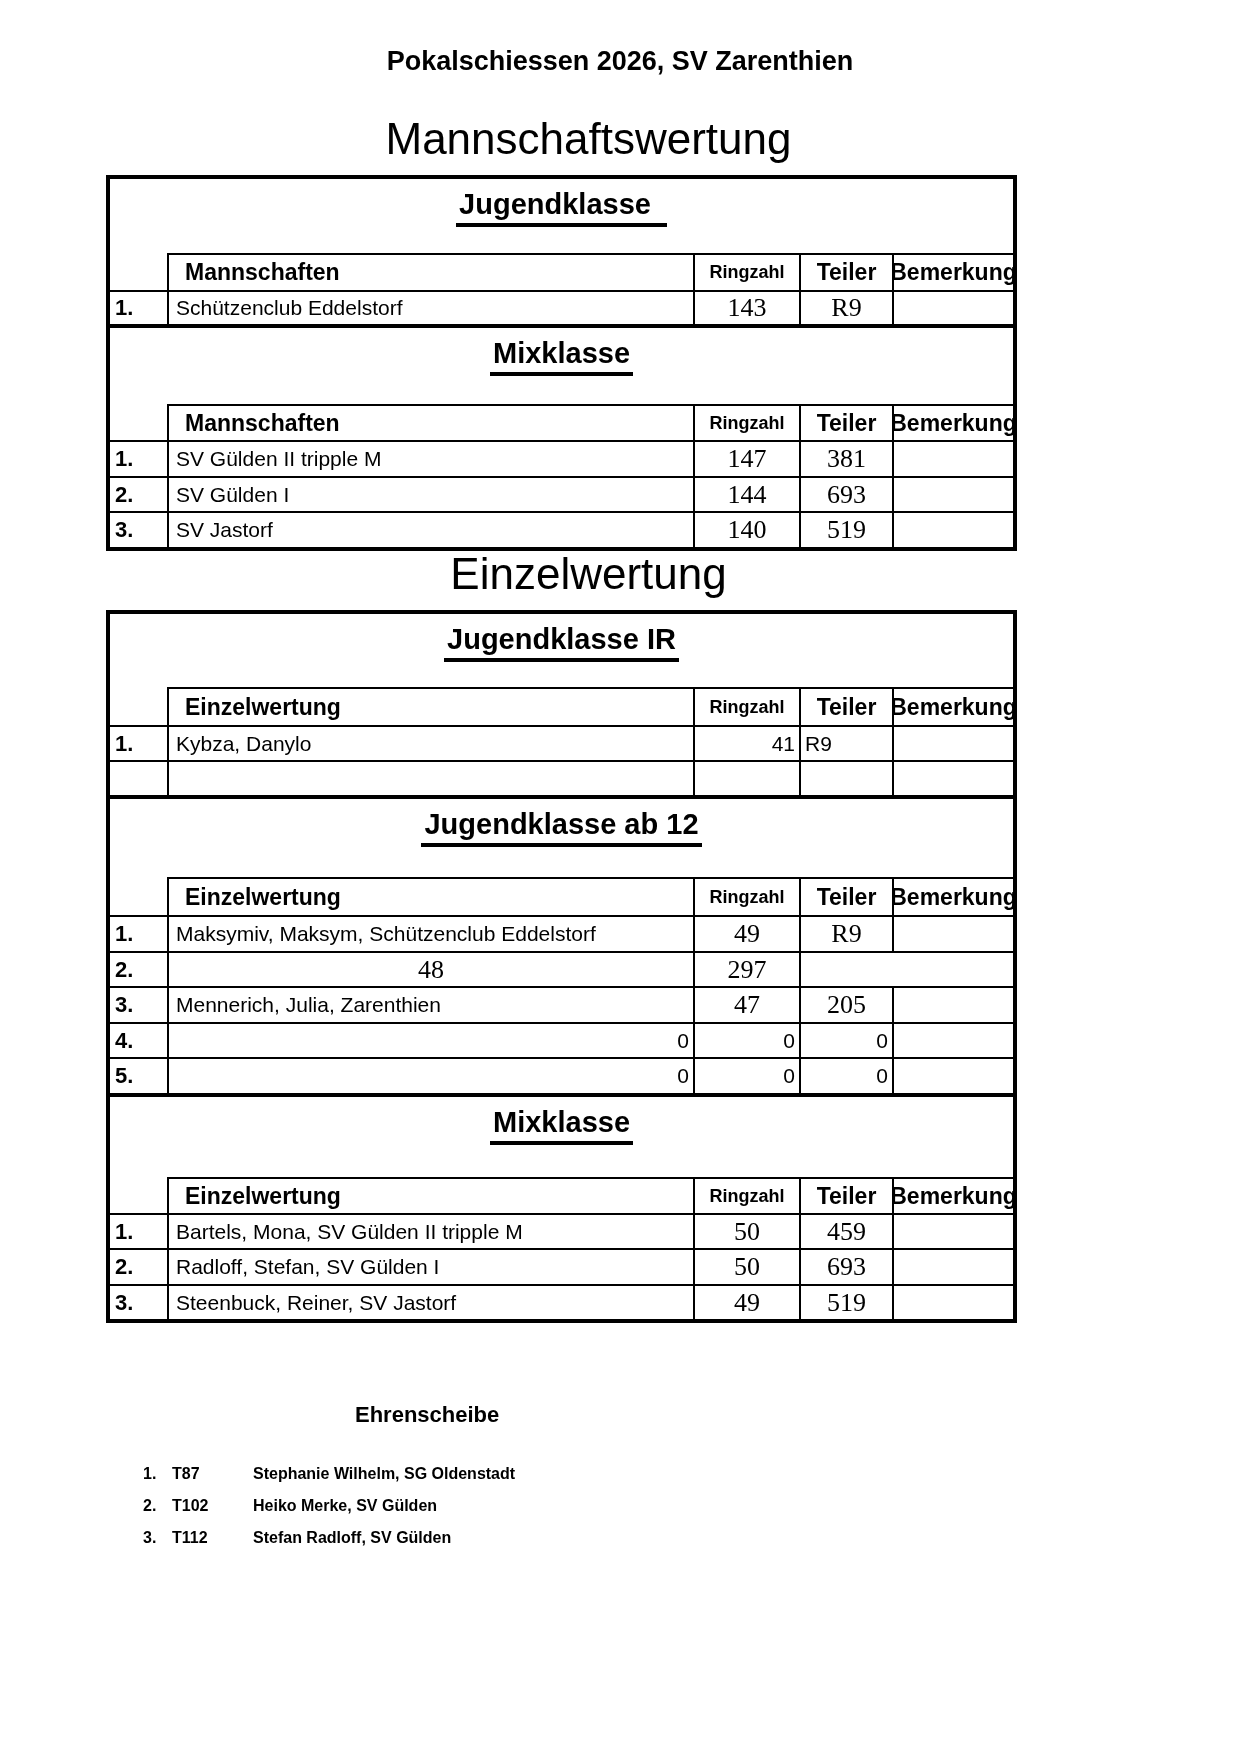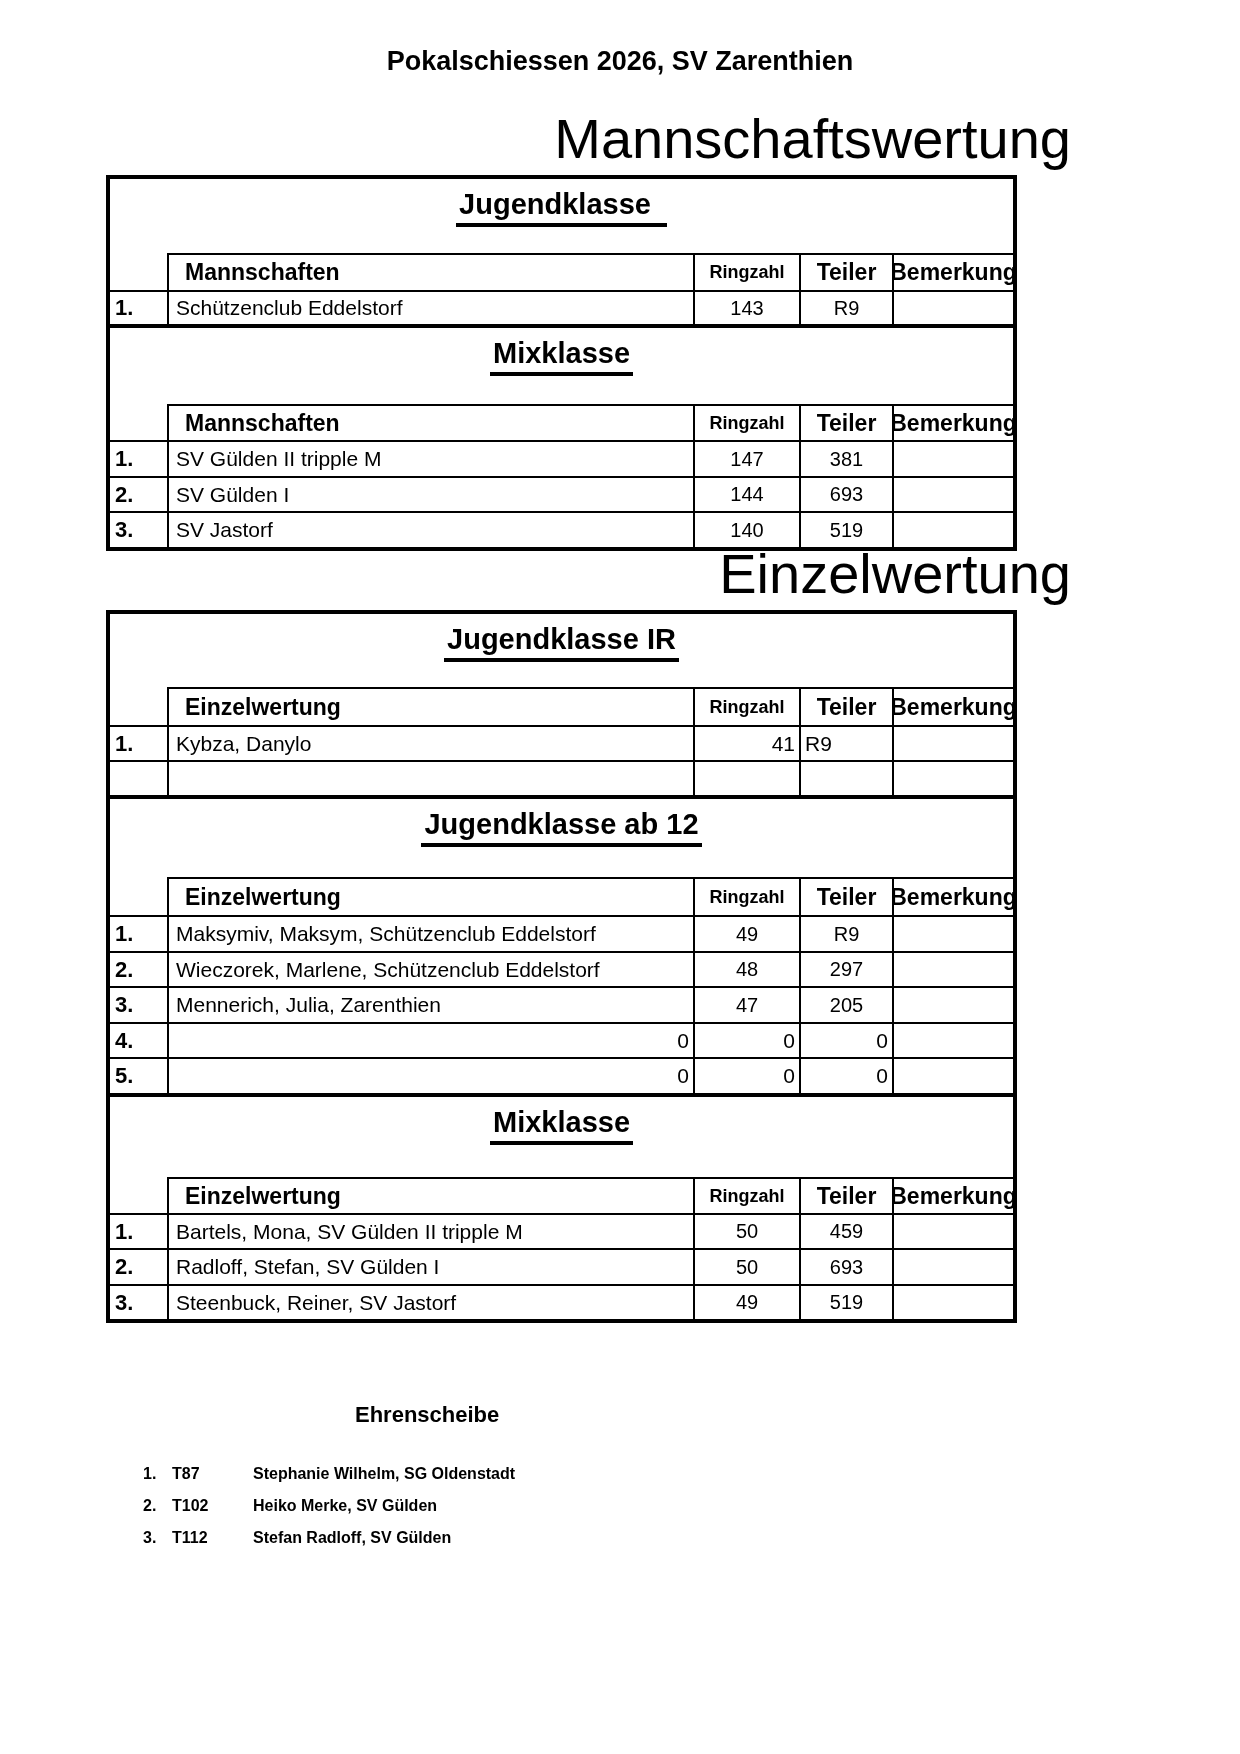--- a/index.html
+++ b/index.html
@@ -2,22 +2,22 @@
 <html><head>
 <meta charset="utf-8">
 <style>
   html,body{margin:0;padding:0;background:#fff;}
   .page{position:relative;width:1240px;height:1754px;background:#ffffff;
         font-family:"Liberation Sans", sans-serif;color:#000;overflow:hidden;}
 
   .doc-title{position:absolute;left:0;top:47px;width:1240px;text-align:center;
              font-size:27px;font-weight:bold;line-height:28px;}
 
-  .big-heading{position:absolute;left:106px;width:965px;text-align:right;
-               font-size:56px;font-weight:normal;line-height:46px;}
+  .big-heading{position:absolute;left:106px;width:965px;text-align:center;
+               font-size:44px;font-weight:normal;line-height:46px;}
   .big-heading.team{top:116px;}
   .big-heading.indiv{top:551px;}
 
   .tablebox{position:absolute;left:106px;width:911px;border:4px solid #000;
             box-sizing:border-box;background:#fff;}
   .box1{top:175px;height:376px;}
   .box2{top:610px;height:713px;text-align:right;}
 
   .sec-title{box-sizing:border-box;display:flex;justify-content:center;
              align-items:flex-start;padding-top:9px;}
@@ -30,21 +30,21 @@
   .trow{display:grid;grid-template-columns:57px 526px 106px 93px 1fr;
         box-sizing:border-box;border-top:2px solid #000;}
   .hrow{display:grid;grid-template-columns:526px 106px 93px 1fr;
         box-sizing:border-box;border-top:2px solid #000;margin-left:57px;}
   .cell{display:flex;align-items:center;overflow:hidden;white-space:nowrap;
         box-sizing:border-box;}
   .bl{border-left:2px solid #000;}
 
   .rank{font-weight:bold;font-size:22px;padding-left:5px;}
   .name{font-size:21px;padding-left:7px;}
-  .num{font-size:20px;justify-content:center;}
+  .num{font-size:26px;justify-content:center;font-family:Liberation Serif, serif;}
   .num-r{font-size:21px;justify-content:flex-end;padding-right:4px;}
   .num-l{font-size:21px;justify-content:flex-start;padding-left:4px;}
   .name-r{font-size:21px;justify-content:flex-end;padding-right:4px;}
 
   .h-name{font-weight:bold;font-size:23px;padding-left:16px;}
   .h-ring{font-weight:bold;font-size:18px;justify-content:center;}
   .h-mid{font-weight:bold;font-size:23px;justify-content:center;}
 
   .honor-title{position:absolute;left:355px;top:1402px;
                font-size:22px;font-weight:bold;}
@@ -157,21 +157,20 @@
     </div>
     <div class="trow" style="height:36px;">
       <div class="cell rank">1.</div>
       <div class="cell bl name">Maksymiv, Maksym, Schützenclub Eddelstorf</div>
       <div class="cell bl num">49</div>
       <div class="cell bl num">R9</div>
       <div class="cell bl"></div>
     </div>
     <div class="trow" style="height:35px;">
       <div class="cell rank">2.</div>
-      <div class="cell bl name">Wieczorek, Marlene, Schützenclub Eddelstorf</div>
       <div class="cell bl num">48</div>
       <div class="cell bl num">297</div>
       <div class="cell bl"></div>
     </div>
     <div class="trow" style="height:36px;">
       <div class="cell rank">3.</div>
       <div class="cell bl name">Mennerich, Julia, Zarenthien</div>
       <div class="cell bl num">47</div>
       <div class="cell bl num">205</div>
       <div class="cell bl"></div>

